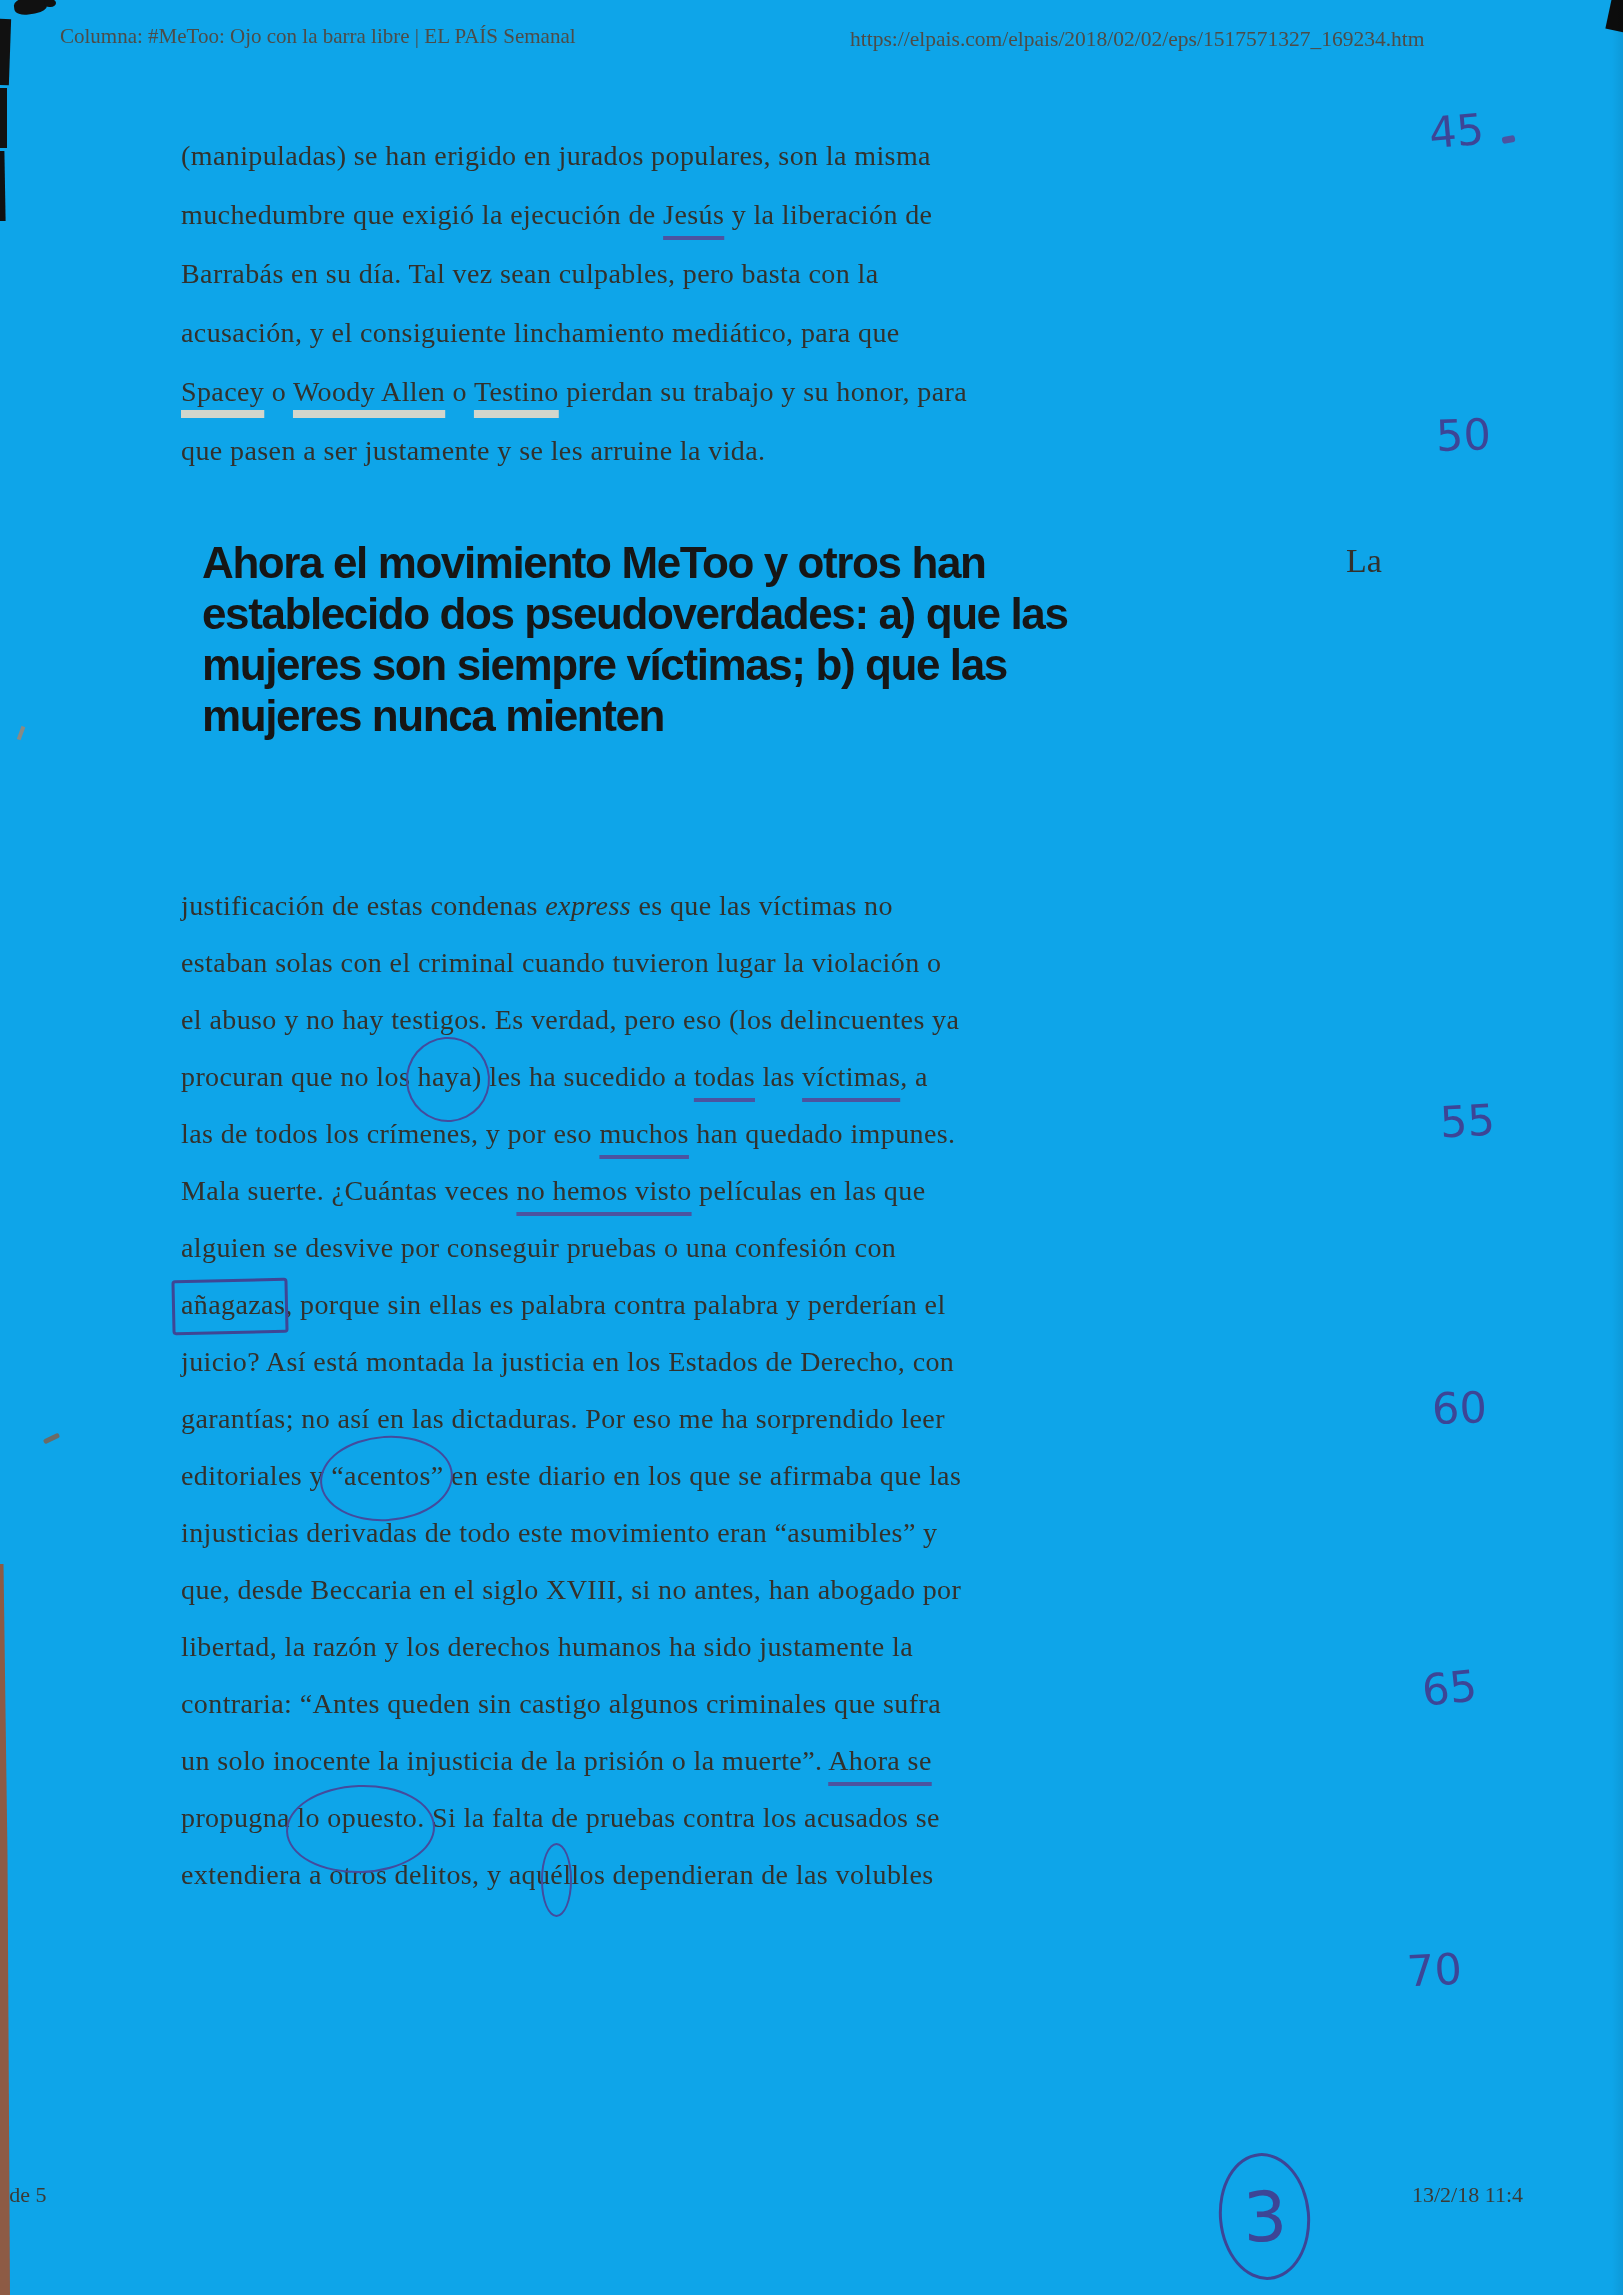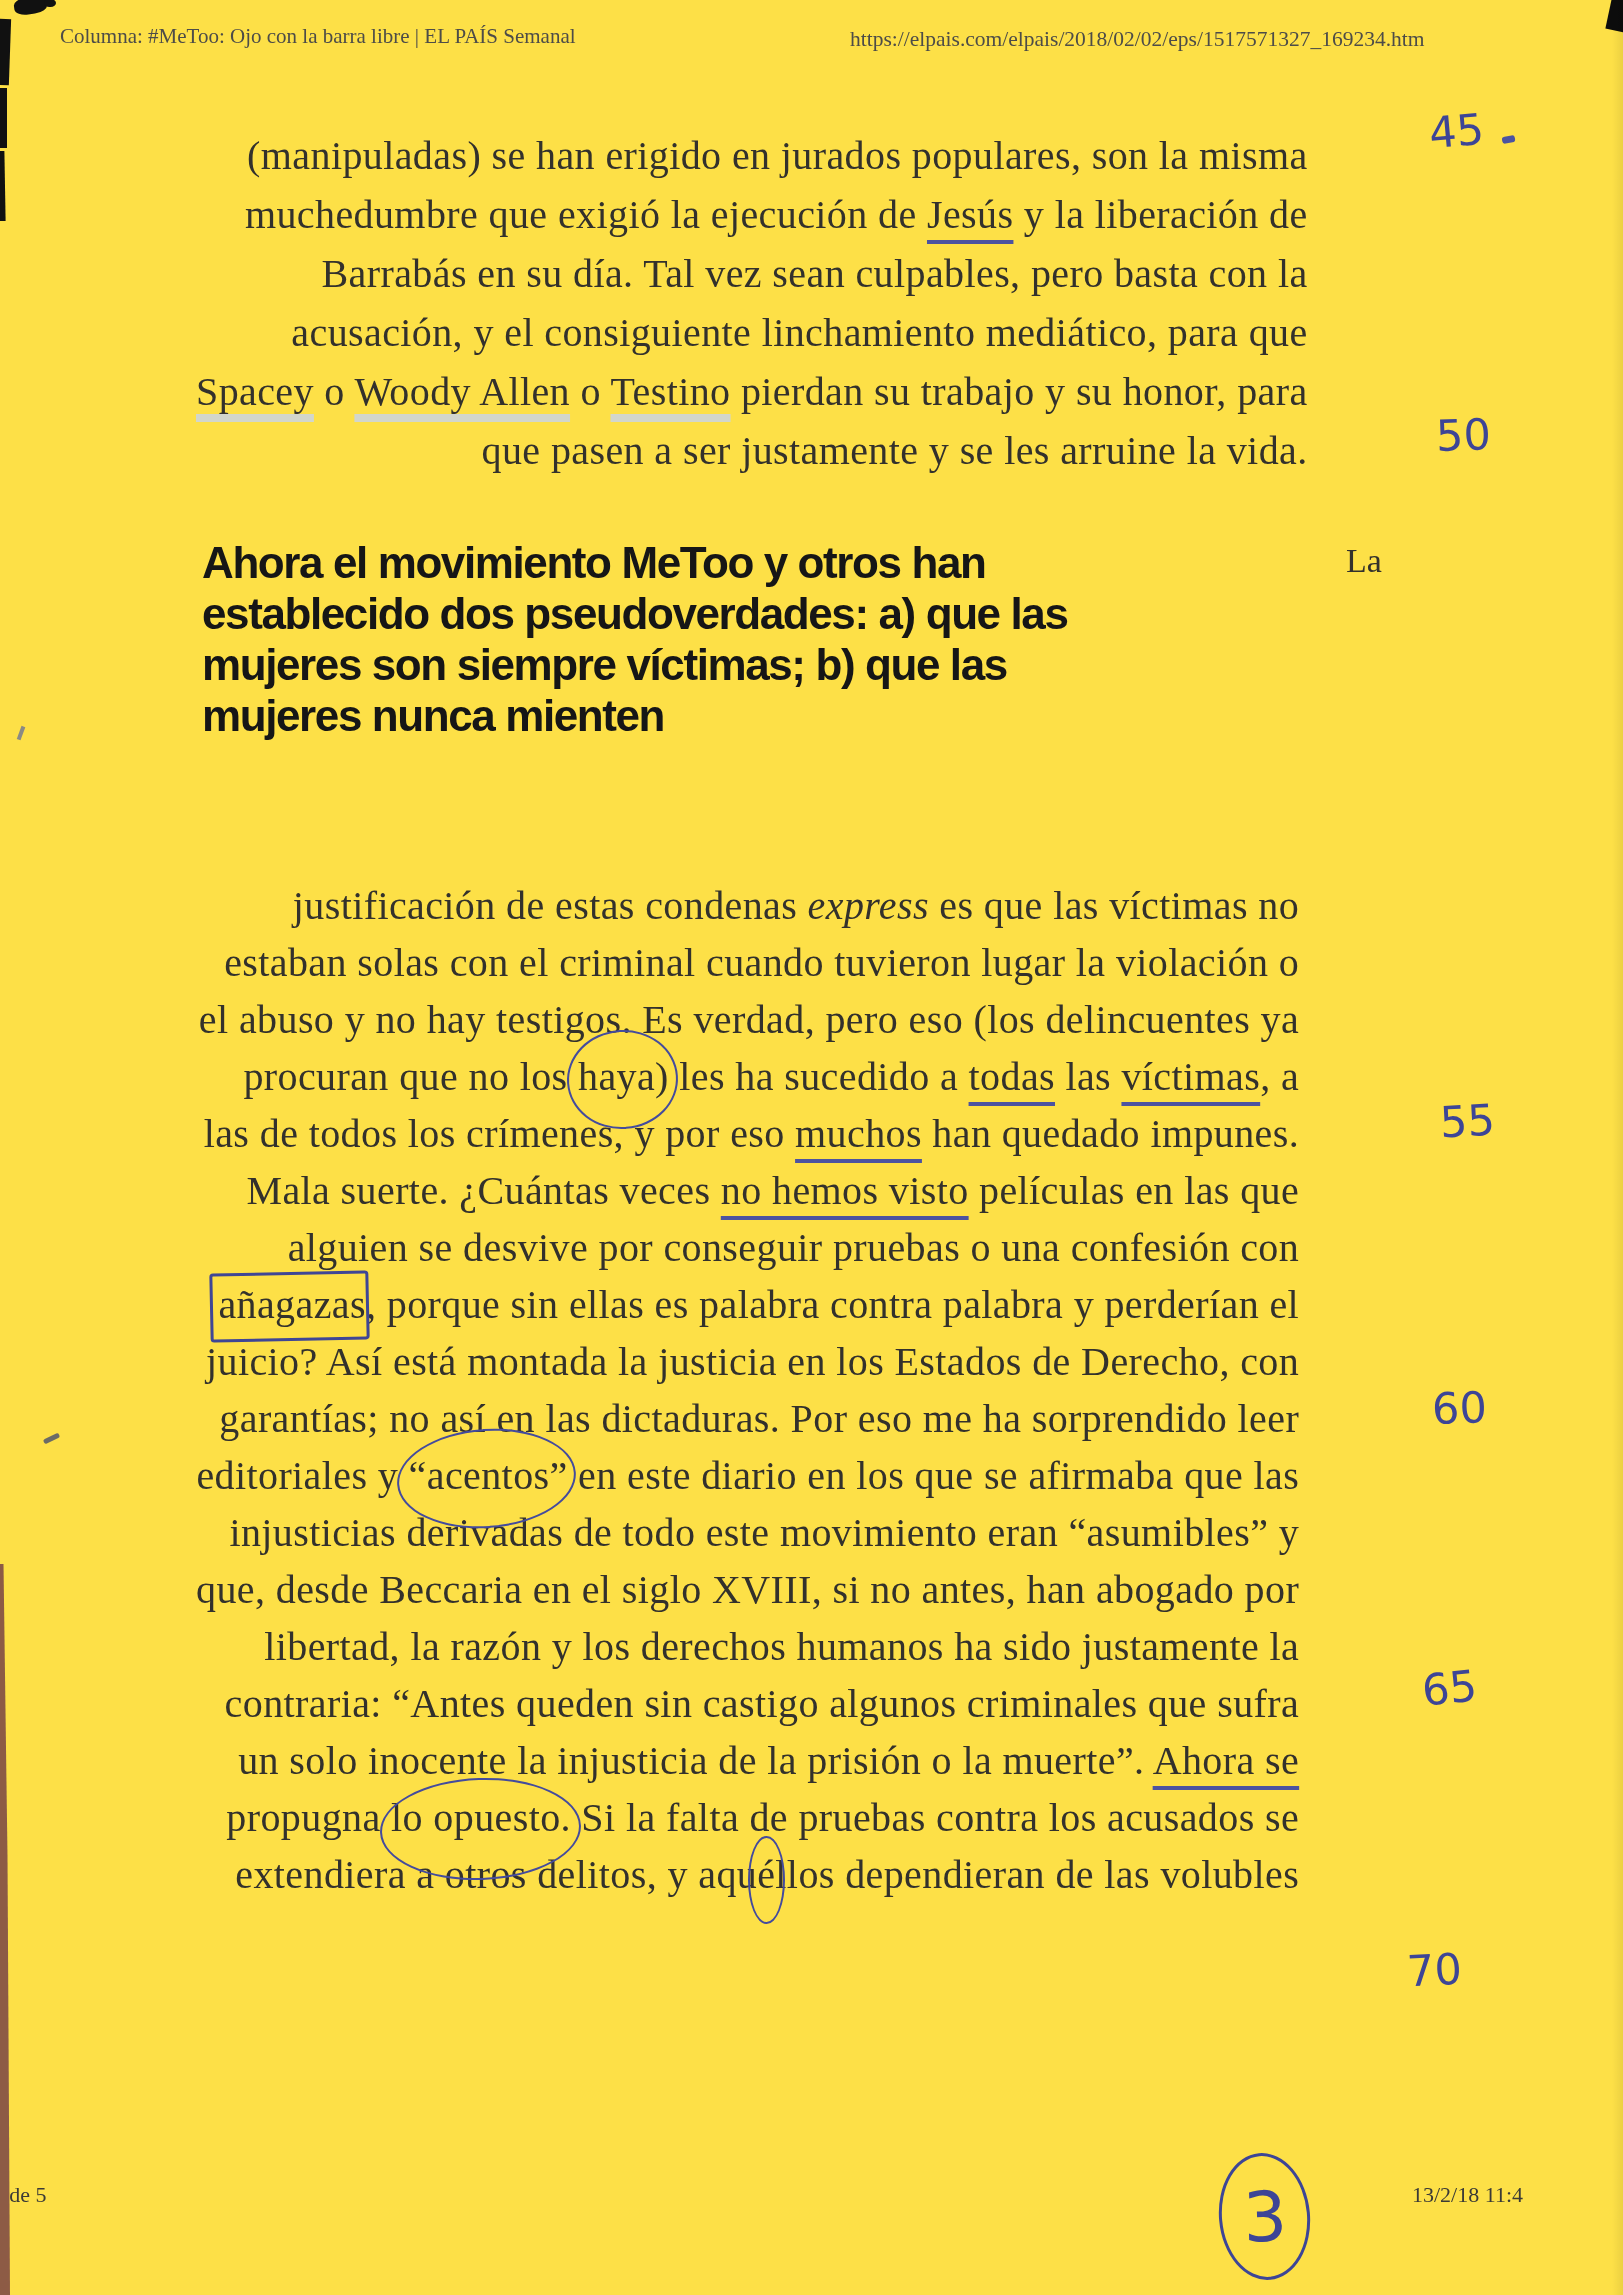--- a/index.html
+++ b/index.html
@@ -1,34 +1,34 @@
 <!DOCTYPE html>
 <html style="font-size:11.5px"><head>
 <meta charset="utf-8">
 <style>
   html,body{margin:0;padding:0;background:#e8e8e6;}
   .page{
     position:relative; width:1623px; height:2295px;
-    background:#fde047; overflow:hidden;
+    background:#0ea5e9; overflow:hidden;
     font-family:"Liberation Serif", serif;
   }
   .page::after{ 
     content:""; position:absolute; top:0; right:0; width:11.5px; height:100%;
     background:linear-gradient(to right, rgba(0,0,0,0), rgba(0,0,0,0.07));
     pointer-events:none;
   }
 
   
   .header-title{position:absolute; left:60px; top:24.4px; font-size:21px; color:#4d4c48; white-space:nowrap;}
   .header-url{position:absolute; left:850px; top:27px; font-size:21.5px; color:#4d4c48; white-space:nowrap;}
   .footer-page{position:absolute; left:-7.2px; top:2182px; font-size:22px; color:#3b3a36; white-space:nowrap;}
   .footer-date{position:absolute; left:1412px; top:2182px; font-size:22px; color:#3b3a36; white-space:nowrap;}
 
   
-  .para{position:absolute; left:196px; color:#33312c; font-size:40px; letter-spacing:0.4px;text-align:right;}
+  .para{position:absolute; left:181px; color:#33312c; font-size:28px; letter-spacing:0.4px;}
   .para1{top:126px; line-height:59px;}
   .para2{top:877px; line-height:57px;}
   .tline{white-space:pre;}
 
   
   .heading{
     position:absolute; left:202px; top:537px;
     font-family:"Liberation Sans", sans-serif; font-weight:700;
     font-size:44px; line-height:51px; letter-spacing:-1.4px; color:#161616;
   }

